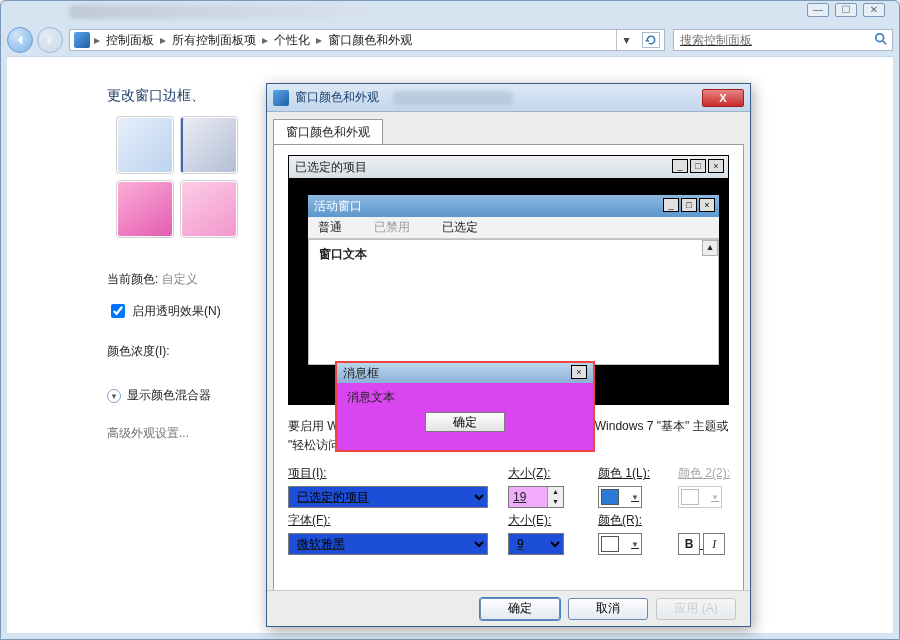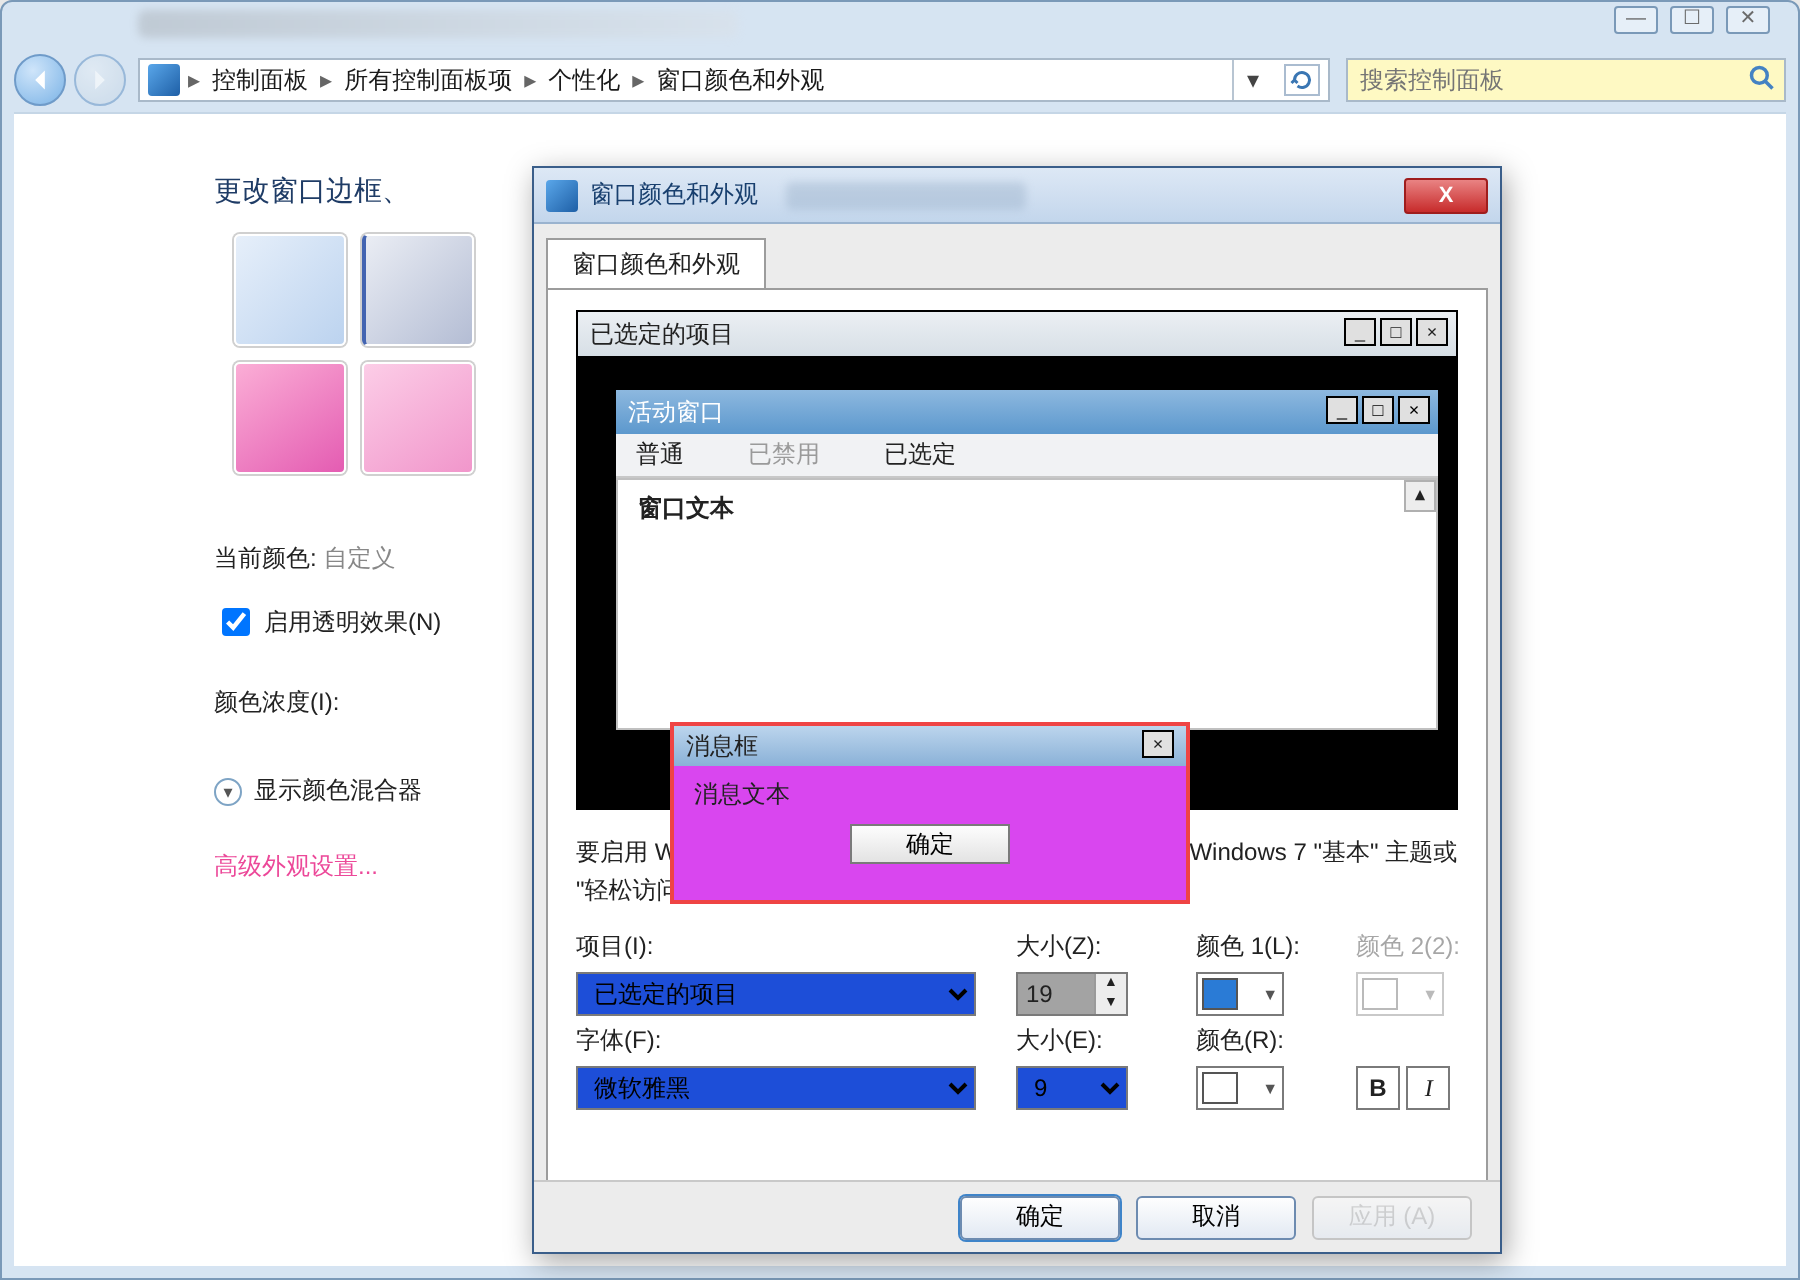--- a/index.html
+++ b/index.html
@@ -16,37 +16,37 @@
   .nav-back, .nav-fwd { width:26px; height:26px; border-radius:50%; border:1px solid #6f9bc9; background: radial-gradient(circle at 35% 30%, #cfe5fa, #7bb3e6); display:flex; align-items:center; justify-content:center; }
   .nav-back svg, .nav-fwd svg { width:12px; height:12px; fill:#fff; }
   .nav-fwd { background: radial-gradient(circle at 35% 30%, #e6eef5, #c5d6e6); opacity:.6; }
   .addr { flex:1; height:22px; border:1px solid #a9b9c9; background:#fff; display:flex; align-items:center; padding:0 4px; gap:4px; margin-left:2px; position:relative; }
   .addr .cp-icon { width:16px; height:16px; background:linear-gradient(135deg,#5aa7ea,#1e5fa6); border-radius:2px; }
   .crumb { color:#1a1a1a; padding:0 2px; }
   .crumb-sep { color:#666; }
   .addr-drop { position:absolute; right:28px; top:0; width:20px; height:20px; text-align:center; line-height:20px; color:#444; border-left:1px solid #b8c5d2; }
   .addr-refresh { position:absolute; right:4px; top:2px; width:18px; height:16px; border:1px solid #aabcd0; display:flex; align-items:center;justify-content:center; }
   .addr-refresh svg { width:12px;height:12px;stroke:#3a76b3; fill:none; stroke-width:2; }
-  .search-box { width:220px; height:22px; border:1px solid #a9b9c9; background:#fef9c3; display:flex; align-items:center; padding:0 4px; margin-left:4px; position:relative; }
+  .search-box { width:220px; height:22px; border:1px solid #a9b9c9; background:#ffffff; display:flex; align-items:center; padding:0 4px; margin-left:4px; position:relative;text-decoration:underline; }
   .search-box input { border:none; outline:none; width:100%; font-size:12px; color:#888; background:transparent;}
   .search-box .search-i { position:absolute; right:4px; }
   .search-box .search-i svg { width:14px; height:14px; stroke:#4482c3; fill:none; stroke-width:2; }
 
   
   .body-pane { position:absolute; top:55px; left:6px; right:6px; bottom:6px; background:#fff; border-top:1px solid #c5d6e6;}
   .page-heading { position:absolute; top:30px; left:100px; color:#1f3c66; font-size:14px; }
 
   .swatches { position:absolute; top:60px; left:110px; display:flex; flex-wrap:wrap; width:130px; gap:8px; }
   .swatch { width:56px; height:56px; border-radius:3px; border:1px solid #fff; box-shadow:0 0 0 1px #d0d0d0; }
   .sw-blue1 { background:linear-gradient(135deg,#e6effa,#bcd3ef); }
   .sw-grey  { background:linear-gradient(135deg,#eaedf4,#b4bdd4); border-left:2px solid #4364b1; }
   .sw-pink1 { background:linear-gradient(145deg,#fbaed6,#e45cb2); }
   .sw-pink2 { background:linear-gradient(145deg,#fccde7,#f196cb); }
 
-  .linklike { color:#ec4899; cursor:pointer; }
+  .linklike { color:#737373; cursor:pointer; }
   .left-text { position:absolute; left:100px; font-size:12px; }
   .cur-color { top:214px; }
   .cur-color span.val { color:#888; }
   .cb-row { top:244px; display:flex; align-items:center; gap:4px; }
   .cb-row input { width:14px; height:14px; }
   .intensity { top:286px; }
   .mixer { top:330px; display:flex; align-items:center; gap:6px; }
   .mixer .chev { width:14px;height:14px;border:1px solid #7ea4c5;border-radius:50%; display:flex;align-items:center;justify-content:center; font-size:9px;color:#555;}
   .advlink { top:368px; }
 
@@ -78,24 +78,24 @@
   .pv-body .scroll-up { position:absolute; right:0; top:0; width:16px;height:16px;background:#ededed;border:1px solid #b0b0b0; text-align:center; line-height:12px;font-size:9px;}
   .msgbox { position:absolute; left:46px; top:205px; width:260px; border:2px solid #ef4444; background:#d946ef; z-index:2;}
   .msgbox .mtitle { height:20px; background:linear-gradient(#bcd5ed,#8ab1d7); padding:2px 6px;}
   .msgbox .mtitle .x { float:right; width:16px;height:14px;border:1px solid #000;background:#e0e0e0;font-size:9px;text-align:center;line-height:12px;}
   .msgbox .mbody { padding:6px 10px 10px;}
   .msgbox .mok { display:block; margin:6px auto 8px; width:80px; height:20px; border:1px solid #7a7a7a; background:linear-gradient(#fdfdfd,#e3e3e3); font-size:12px;}
 
   .hint-text { margin-top:12px; line-height:1.6; color:#222; }
 
   
-  .prop-grid { margin-top:10px; display:grid; grid-template-columns: 200px 70px 60px 60px; column-gap:20px; row-gap:4px; align-items:center;}
+  .prop-grid { margin-top:10px; display:grid; grid-template-columns: 200px 70px 60px 60px; column-gap:20px; row-gap:4px; align-items:center;text-decoration:underline;}
   .prop-grid label { font-size:12px; }
   .ctl-select { width:100%; height:22px; border:1px solid #7a7a7a; font-size:12px; padding:0 4px; background:#1d4ed8;}
-  .ctl-num { width:56px; height:22px; border:1px solid #7a7a7a; text-align:right; padding:0 18px 0 4px; position:relative; background:#a3a3a3; display:flex; align-items:center; }
+  .ctl-num { width:56px; height:22px; border:1px solid #7a7a7a; text-align:right; padding:0 18px 0 4px; position:relative; background:#f0abfc; display:flex; align-items:center; }
   .ctl-num .spin { position:absolute; right:0; top:0; width:16px; height:100%; border-left:1px solid #9a9a9a; display:flex; flex-direction:column;}
   .ctl-num .spin div { flex:1; font-size:7px; text-align:center; line-height:9px; background:#ededed;}
   .color-pick { width:44px; height:22px; border:1px solid #7a7a7a; display:flex; align-items:center; padding:2px;}
   .color-pick .sw { width:18px;height:16px; border:1px solid #555; }
   .color-pick .drop { margin-left:auto; font-size:8px; color:#555; }
   .disabled { opacity:.4; pointer-events:none;}
   .bi { width:22px;height:22px;border:1px solid #7a7a7a;background:#fff;text-align:center;line-height:20px;font-size:12px; display:inline-block;}
   .bi.bold { font-weight:bold; }
   .bi.ital { font-style:italic; font-family:Georgia,serif;}
 

